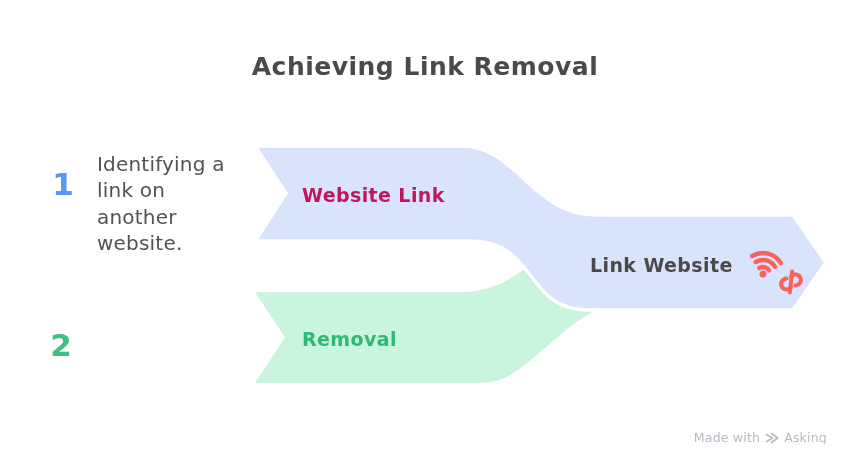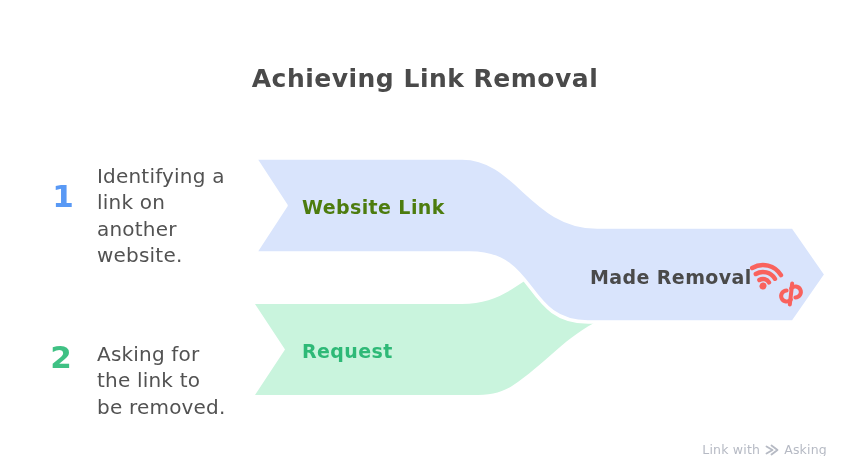--- a/index.html
+++ b/index.html
@@ -2,21 +2,20 @@
 <html><head>
 <meta charset="utf-8">
 <style>
   html,body{margin:0;padding:0;background:#ffffff;}
   .canvas{
     position:relative;
     width:850px;height:444px;
     overflow:hidden;
     background:#ffffff;
     font-family:"DejaVu Sans","Liberation Sans",sans-serif;
-    margin-top:12px;
   }
   .title{
     position:absolute;top:52px;left:0;width:850px;
     text-align:center;
     font-size:25px;font-weight:bold;letter-spacing:.5px;
     margin:0;
   }
   .flow-svg{position:absolute;top:0;left:0;}
   .band-label{
     position:absolute;
@@ -65,42 +64,41 @@
              C 517 146 532 215 597 215
              L 793 215 L 826 262.5 L 793 310 L 588 310
              C 524 310 538 241 470 241
              L 255 241 L 286 193.5 Z" fill="#d9e4fc" stroke="#ffffff"></path>
   </svg>
 
   <div class="step-number step1-num" style="color: rgb(89, 153, 245);">1</div>
   <div class="step-text step1-text" style="color: rgb(82, 82, 82);">Identifying a link on another website.</div>
 
   <div class="step-number step2-num" style="color: rgb(63, 193, 132);">2</div>
-  <div class="step-text step2-text" style="color: rgb(82, 82, 82);">Asking for the link to be removed.</div>
 
-  <div class="band-label lbl-website" style="color: #4d7c0f;">Website Link</div>
-  <div class="band-label lbl-request" style="color: rgb(46, 185, 119);">Request</div>
-  <div class="band-label lbl-removal" style="color: rgb(74, 74, 74);">Made Removal</div>
+  <div class="band-label lbl-website" style="color: #be185d;">Website Link</div>
+  <div class="band-label lbl-request" style="color: rgb(46, 185, 119);">Removal</div>
+  <div class="band-label lbl-removal" style="color: rgb(74, 74, 74);">Link Website</div>
 
   <svg class="result-icon" width="68" height="62" viewBox="0 0 68 62" aria-hidden="true">
     <g fill="none" stroke-width="4.4" stroke-linecap="round" transform="rotate(14 20 38)" stroke="#f9625d">
       <path d="M 5.15 23.15 A 21 21 0 0 1 34.85 23.15"></path>
       <path d="M 10.1 28.1 A 14 14 0 0 1 29.9 28.1"></path>
       <path d="M 15.05 33.05 A 7 7 0 0 1 24.95 33.05"></path>
       <circle cx="20" cy="38" r="3.5" stroke="none" fill="#f9625d"></circle>
     </g>
     <g fill="none" stroke-width="4" stroke-linecap="round" transform="translate(48,46) rotate(-25)" stroke="#f9625d">
       <path d="M -2.5 -5 A 5.5 5.5 0 1 0 -2.5 5"></path>
       <path d="M 2.5 5 A 5.5 5.5 0 1 0 2.5 -5"></path>
       <line x1="-5.5" y1="9" x2="5.5" y2="-9"></line>
     </g>
   </svg>
 
   <div class="footer" style="color: rgb(182, 186, 196);">
-    <span>Link with</span>
+    <span>Made with</span>
     <svg width="14" height="12" viewBox="0 0 14 12" aria-hidden="true">
       <g fill="none" stroke-width="1.8" stroke-linecap="round" stroke-linejoin="round" stroke="#b6bac4">
         <path d="M1.5 2.5 L7.5 6 L1.5 9.5"></path>
         <path d="M6.5 1.5 L12.5 6 L6.5 10.5"></path>
       </g>
     </svg>
     <span>Asking</span>
   </div>
 
 </div>

